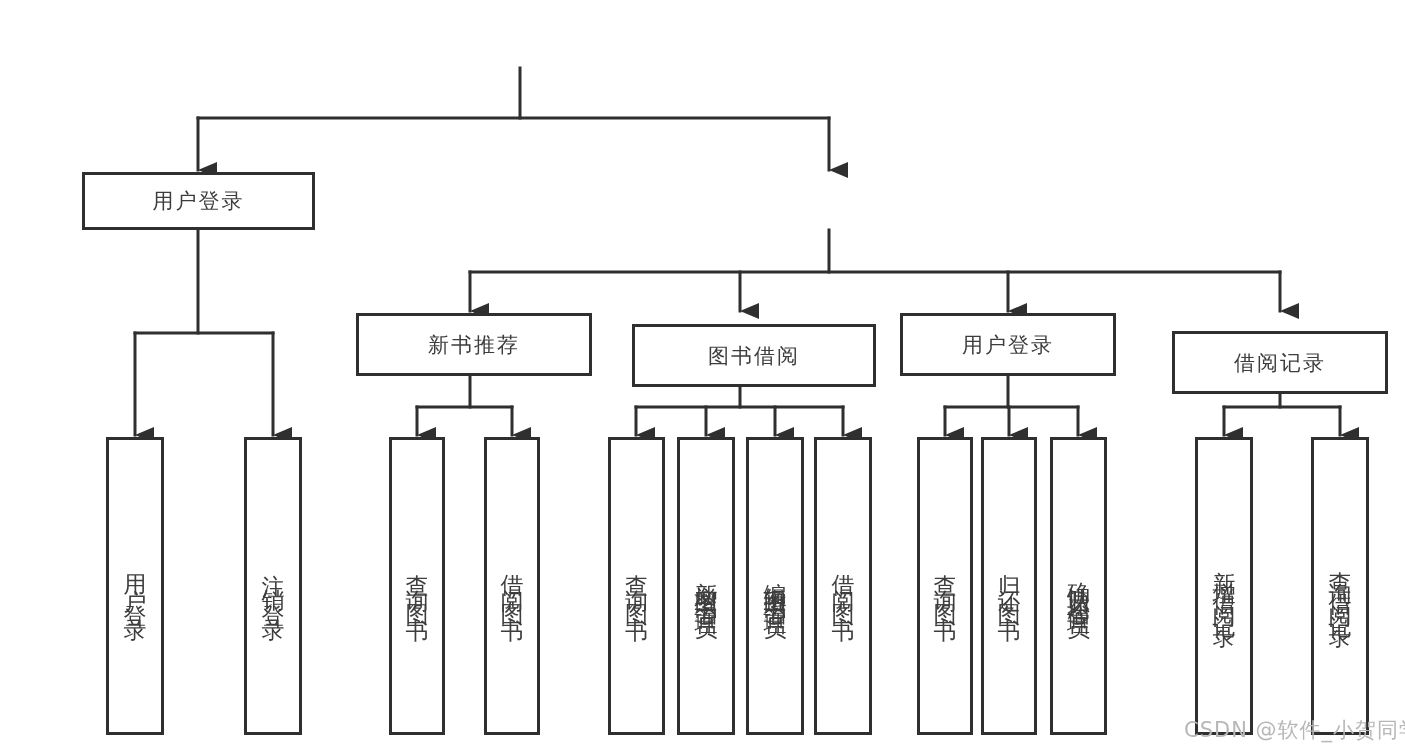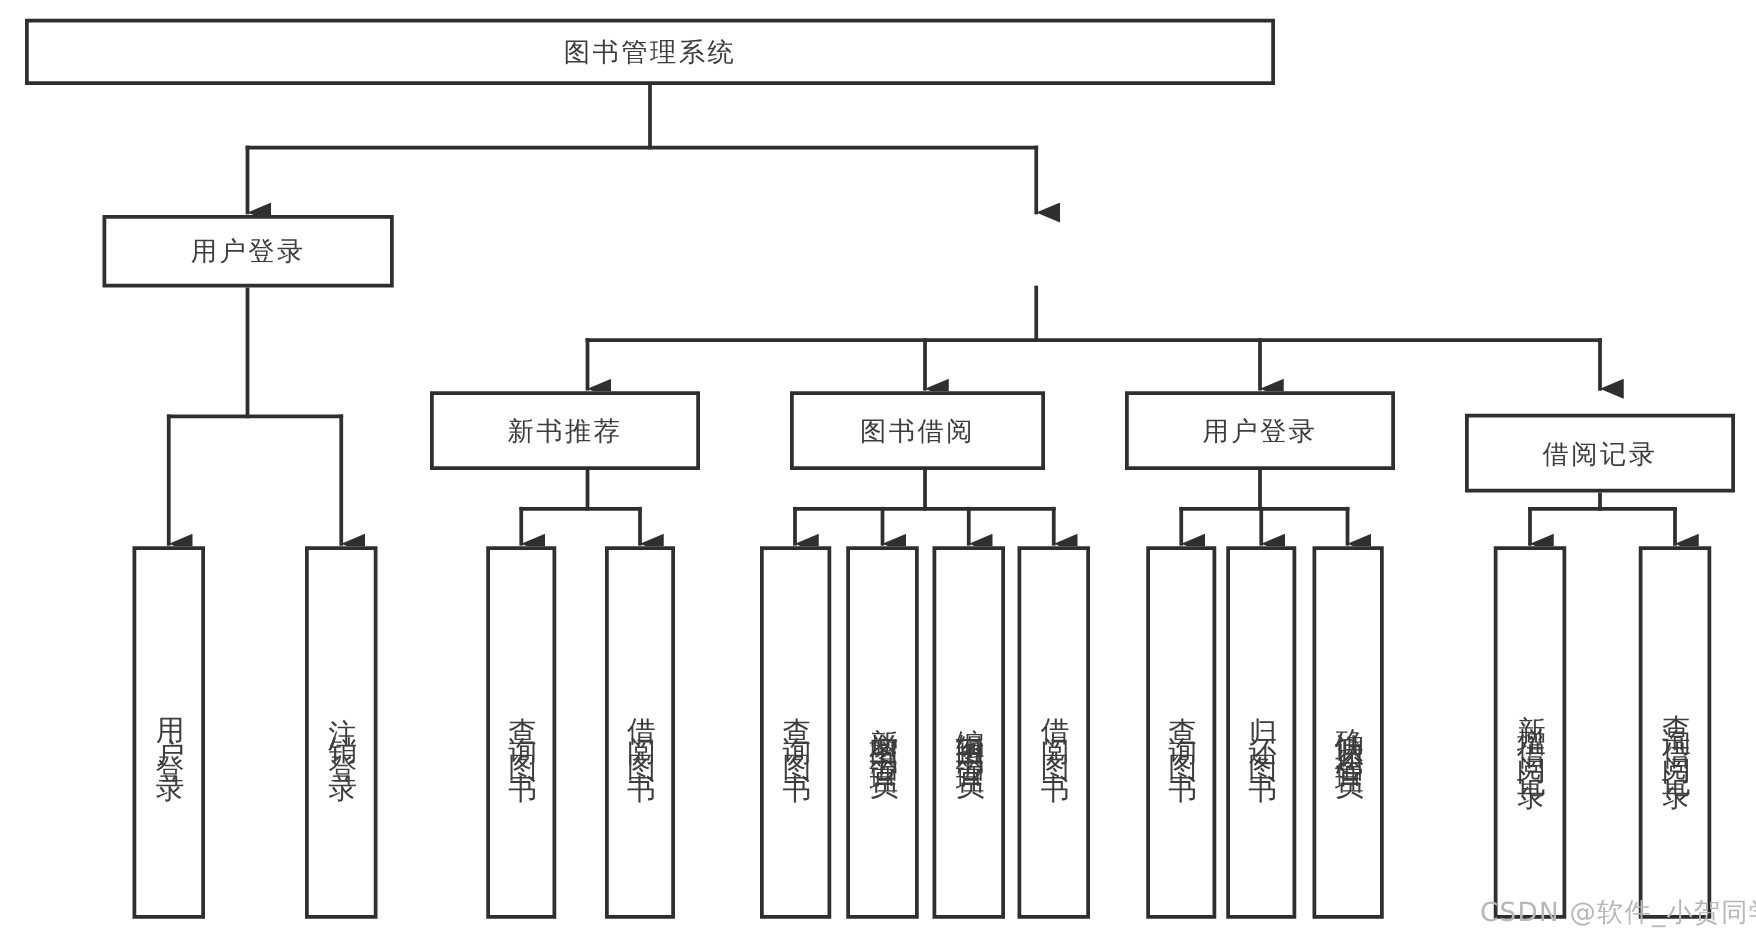--- a/index.html
+++ b/index.html
@@ -106,32 +106,29 @@
       <line x1="1009" y1="407" x2="1009" y2="435" marker-end="url(#arrow)"></line>
       <line x1="1078" y1="407" x2="1078" y2="435" marker-end="url(#arrow)"></line>
 
       <line x1="1280" y1="376" x2="1280" y2="407"></line>
       <line x1="1224" y1="407" x2="1340" y2="407"></line>
       <line x1="1224" y1="407" x2="1224" y2="435" marker-end="url(#arrow)"></line>
       <line x1="1340" y1="407" x2="1340" y2="435" marker-end="url(#arrow)"></line>
     </g>
   </svg>
 
-  <div class="node h" style="left:20px;top:15px;width:1000px;height:53px">
-    <span>图书管理系统</span>
-  </div>
 
   <div class="node h" style="left:82px;top:172px;width:233px;height:58px">
     <span>用户登录</span>
   </div>
 
-  <div class="node h" style="left:344px;top:313px;width:216px;height:63px">
+  <div class="node h" style="left:356px;top:313px;width:236px;height:63px">
     <span>新书推荐</span>
   </div>
-  <div class="node h" style="left:632px;top:313px;width:204px;height:63px">
+  <div class="node h" style="left:632px;top:324px;width:244px;height:63px">
     <span>图书借阅</span>
   </div>
   <div class="node h" style="left:900px;top:313px;width:216px;height:63px">
     <span>用户登录</span>
   </div>
   <div class="node h" style="left:1172px;top:331px;width:216px;height:63px">
     <span>借阅记录</span>
   </div>
 
   <div class="node v ls-s" style="left:106px;top:437px;width:58px;height:298px">

